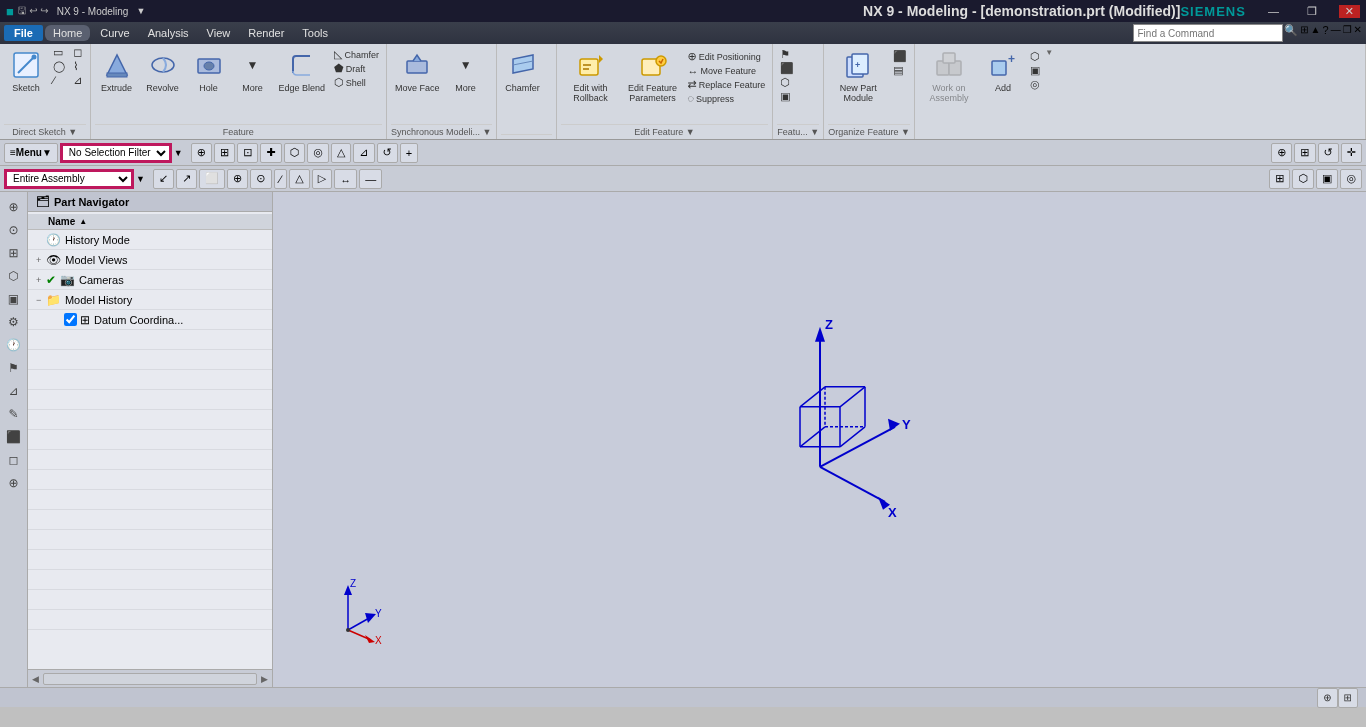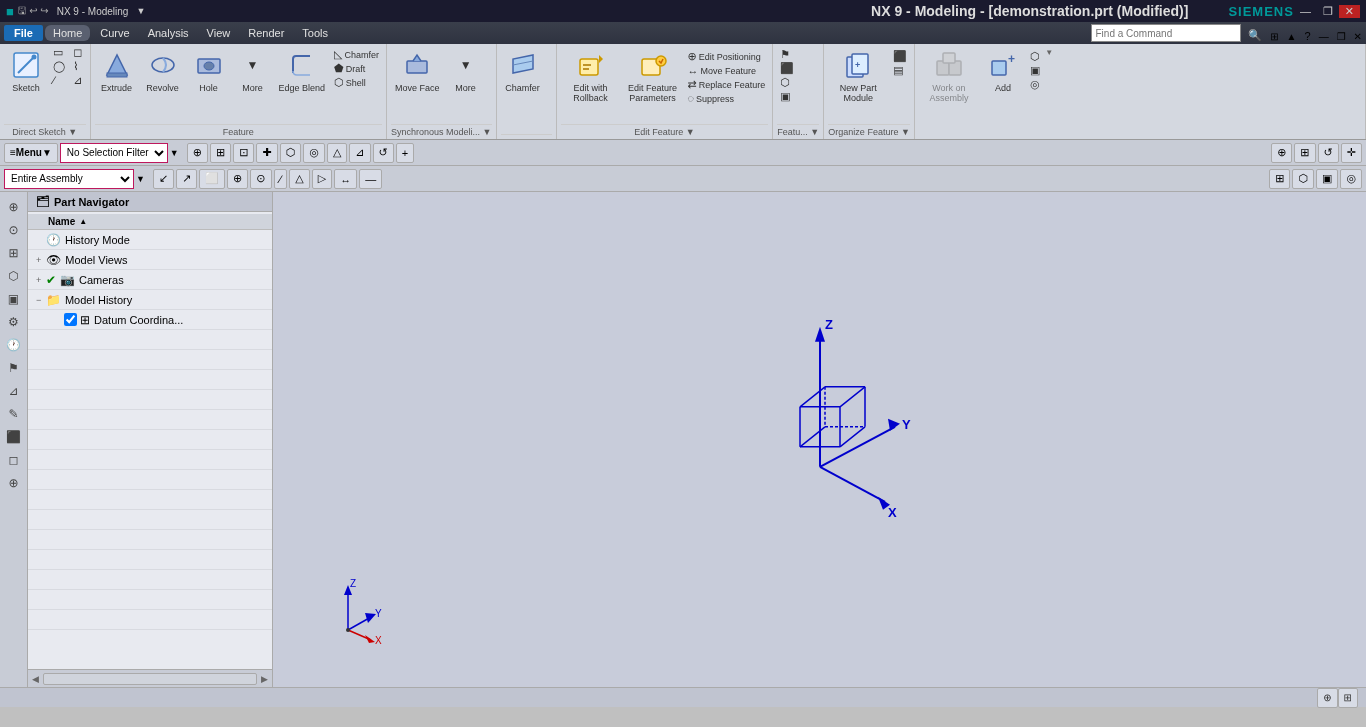--- a/index.html
+++ b/index.html
@@ -11,21 +11,21 @@
       color: #ccc;
       height: 22px;
       display: flex;
       align-items: center;
       justify-content: space-between;
       padding: 0 6px;
       font-size: 11px;
     }
     #title-bar .left { display: flex; align-items: center; gap: 4px; }
     #title-bar .center { flex: 1; text-align: right; color: #ddd; font-size: 14px; font-weight: bold; }
-    #title-bar .right { display: flex; align-items: center; gap: 0; font-size: 12px; color: #ccc; margin-left: 40px; }
+    #title-bar .right { display: flex; align-items: center; gap: 16px; font-size: 12px; color: #ccc; }
     #title-bar .win-btn { cursor: pointer; padding: 0 6px; font-size: 11px; }
     .siemens-logo { color: #009999; font-weight: bold; font-size: 13px; letter-spacing: 1px; }
 
     
     #menu-bar {
       background: linear-gradient(to bottom, #3a3f4b, #2e3240);
       height: 22px;
       display: flex;
       align-items: center;
       padding: 0 4px;
@@ -134,21 +134,21 @@
       cursor: pointer;
       font-size: 10px;
       height: 20px;
       display: flex;
       align-items: center;
       border-radius: 2px;
     }
     .tb-select {
       height: 20px;
       font-size: 10px;
-      border: 1px solid #be185d;
+      border: 3px solid #be185d;
       background: white;
       padding: 0 2px;
     }
 
     
     #toolbar2 {
       background: #c8ccd6;
       height: 26px;
       display: flex;
       align-items: center;
@@ -328,21 +328,21 @@
 <div id="menu-bar">
   <div class="file-btn">File</div>
   <div class="menu-item active">Home</div>
   <div class="menu-item">Curve</div>
   <div class="menu-item">Analysis</div>
   <div class="menu-item">View</div>
   <div class="menu-item">Render</div>
   <div class="menu-item">Tools</div>
   <div style="flex:1"></div>
 
-  <div style="display:flex;align-items:flex-end;gap:8px;">
+  <div style="display:flex;align-items:flex-start;gap:2px;">
     <input type="text" id="search-input" style="width: 150px; height: 18px; border: 1px solid rgb(136, 136, 136); padding: 1px 4px; font-size: 10px; background: white;" placeholder="Find a Command">
     <span style="font-size:11px;cursor:pointer;">🔍</span>
     <span style="font-size:10px;cursor:pointer;">⊞</span>
     <span style="font-size:10px;cursor:pointer;">▲</span>
     <span style="font-size:11px;cursor:pointer;">?</span>
     <span class="win-btn" style="font-size:10px;">—</span>
     <span class="win-btn" style="font-size:10px;">❐</span>
     <span class="win-btn" style="font-size:10px;">✕</span>
   </div>
 </div>

